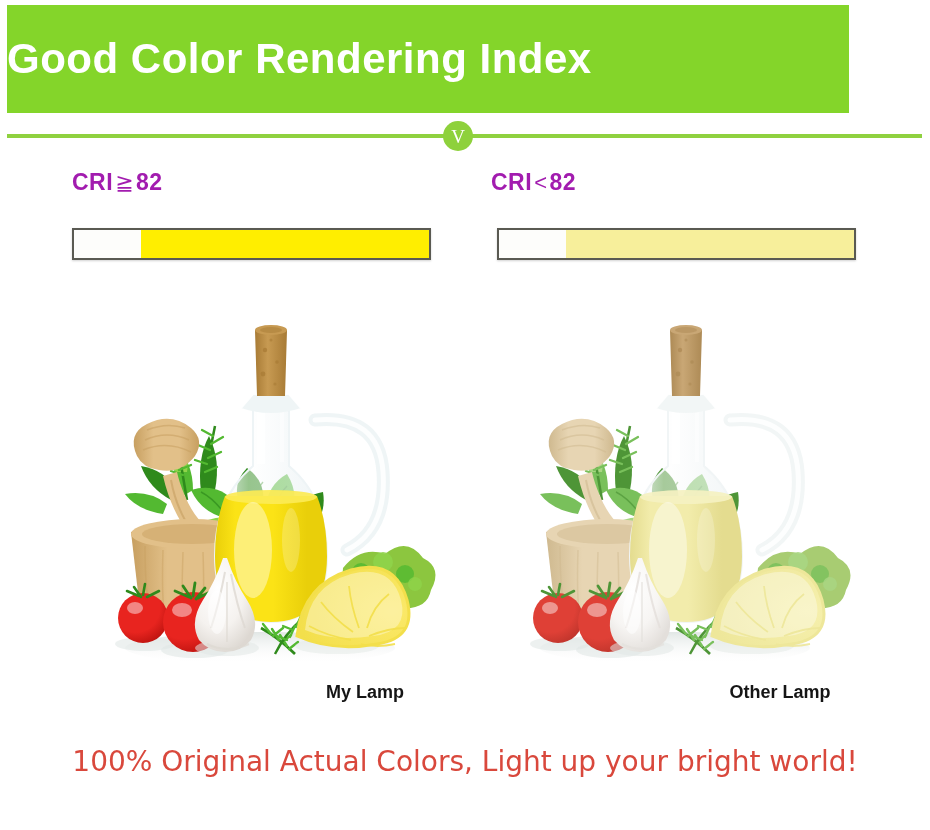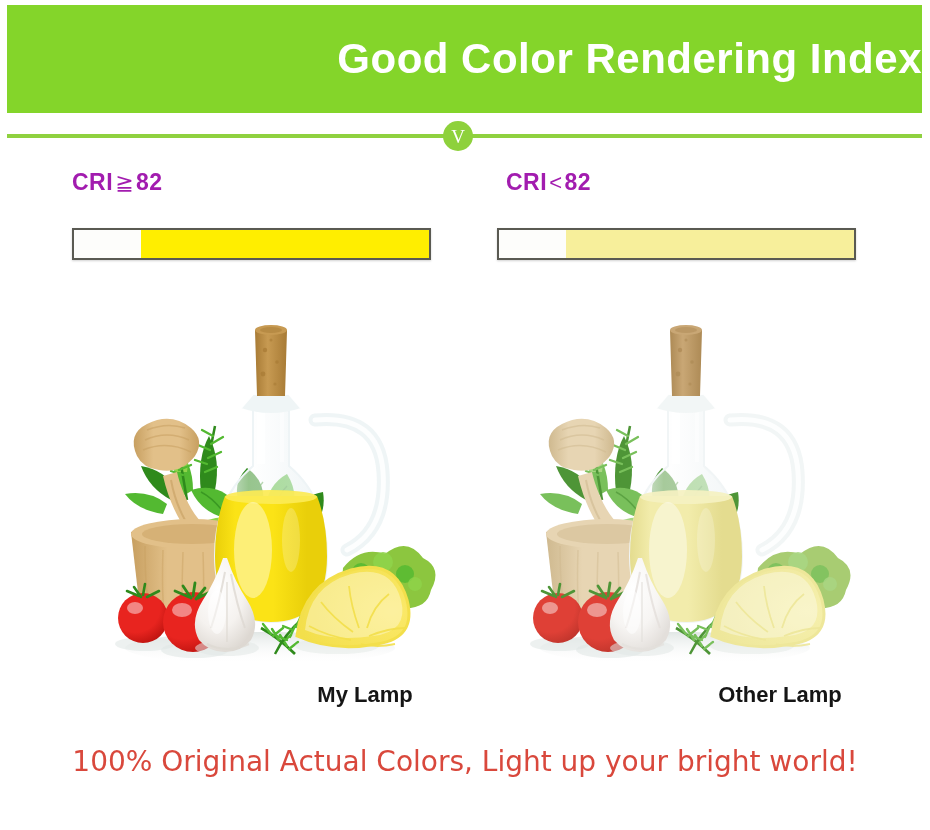--- a/index.html
+++ b/index.html
@@ -7,23 +7,23 @@
     width:930px;height:830px;
     background:#ffffff;
     font-family:"Liberation Sans", sans-serif;
     overflow:hidden;
     position:relative;
   }
   #root{position:relative;width:930px;height:830px;}
 
   
   .header-bar{
-    position:absolute;left:7px;top:5px;width:915px;height:108px;
+    position:absolute;left:7px;top:5px;width:842px;height:108px;
     background:#84d52a;
-    display:flex;align-items:center;justify-content:flex-end;
+    display:flex;align-items:center;justify-content:flex-start;
   }
   .header-title{
     color:#ffffff;
     font-size:42px;
     font-weight:bold;
     letter-spacing:0.5px;
     line-height:1;
     white-space:nowrap;
     font-family:"Liberation Sans", sans-serif;
   }
@@ -46,21 +46,21 @@
   }
 
   
   .cri-label{
     position:absolute;top:169px;
     font-size:23px;font-weight:bold;color:#a21caf;
     letter-spacing:0.5px;white-space:nowrap;
   }
   .cri-label .op{font-weight:400;font-size:22px;padding:0 2px;}
   #cri-left{left:72px;}
-  #cri-right{left:506px;}
+  #cri-right{left:491px;}
 
   
   .bar{
     position:absolute;top:228px;height:32px;
     border:2px solid #5a5a52;
     box-sizing:border-box;
     display:flex;
     box-shadow:0 1px 2px rgba(0,0,0,.18);
   }
   #bar-left{left:72px;width:359px;}
@@ -72,21 +72,21 @@
   .scene{
     position:absolute;top:300px;width:380px;height:380px;
   }
   #scene-left{left:75px;}
   #scene-right{left:490px;}
   .scene svg{display:block;width:380px;height:380px;}
 
   
   .caption{
     position:absolute;top:682px;
-    font-size:22px;font-weight:bold;color:#151515;
+    font-size:18px;font-weight:bold;color:#151515;
     text-align:center;white-space:nowrap;
   }
   #caption-left{left:185px;width:360px;}
   #caption-right{left:600px;width:360px;}
 
   
   .tagline{
     position:absolute;left:0;top:745px;width:930px;
     text-align:center;
     color:#d9483c;

